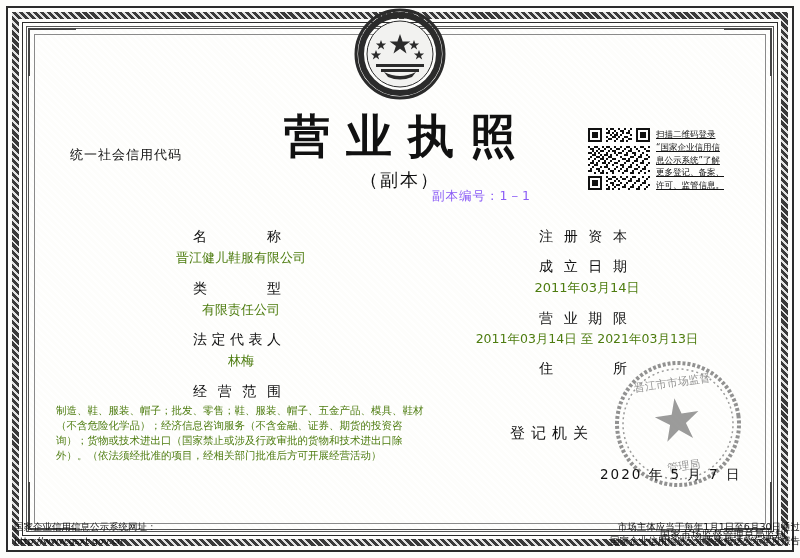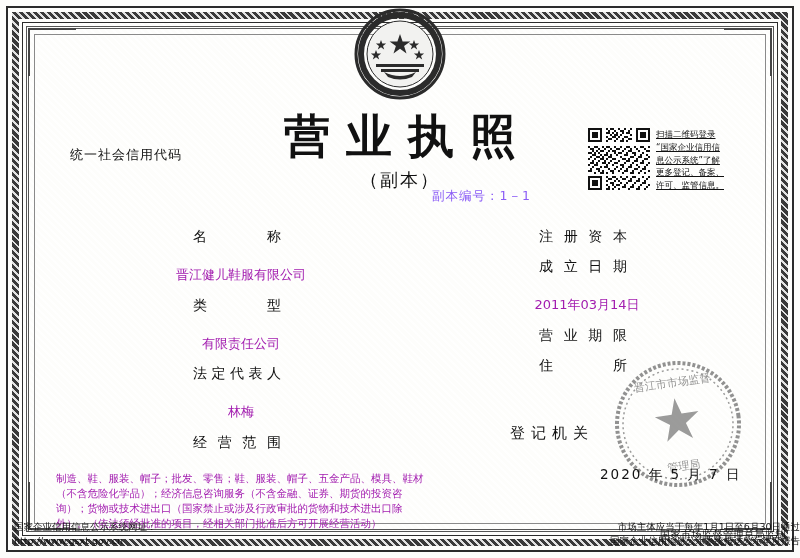--- a/index.html
+++ b/index.html
@@ -175,24 +175,23 @@
     color: #111;
     text-align: justify;
     text-align-last: justify;
     padding-right: 8px;
     box-sizing: border-box;
     letter-spacing: 0px;
   }
   .field-value {
     flex: 1 1 auto;
     font-size: 12.5px;
-    color: #a21caf;
+    color: #4d7c0f;
     line-height: 1.5;
     padding-top: 2px;
-    margin-top: 17px;
   }
   .field-value.big {
     font-size: 13px;
   }
   .field-value.tiny {
     font-size: 10.5px;
     line-height: 1.45;
   }
 
   
@@ -535,20 +534,21 @@
   <div class="fields-right">
     <div class="field-row">
       <div class="field-label">注册资本</div>
     </div>
     <div class="field-row">
       <div class="field-label">成立日期</div>
       <div class="field-value big">2011年03月14日</div>
     </div>
     <div class="field-row">
       <div class="field-label">营业期限</div>
+      <div class="field-value dates">2011年03月14日 至 2021年03月13日</div>
     </div>
     <div class="field-row">
       <div class="field-label">住　所</div>
     </div>
   </div>
 
   <div class="seal">
     <svg viewBox="0 0 132 132" width="132" height="132" aria-hidden="true">
       <g opacity="0.7">
         <circle cx="66" cy="66" r="61" fill="none" stroke="#3a3a3a" stroke-width="4" stroke-dasharray="3 2"></circle>

